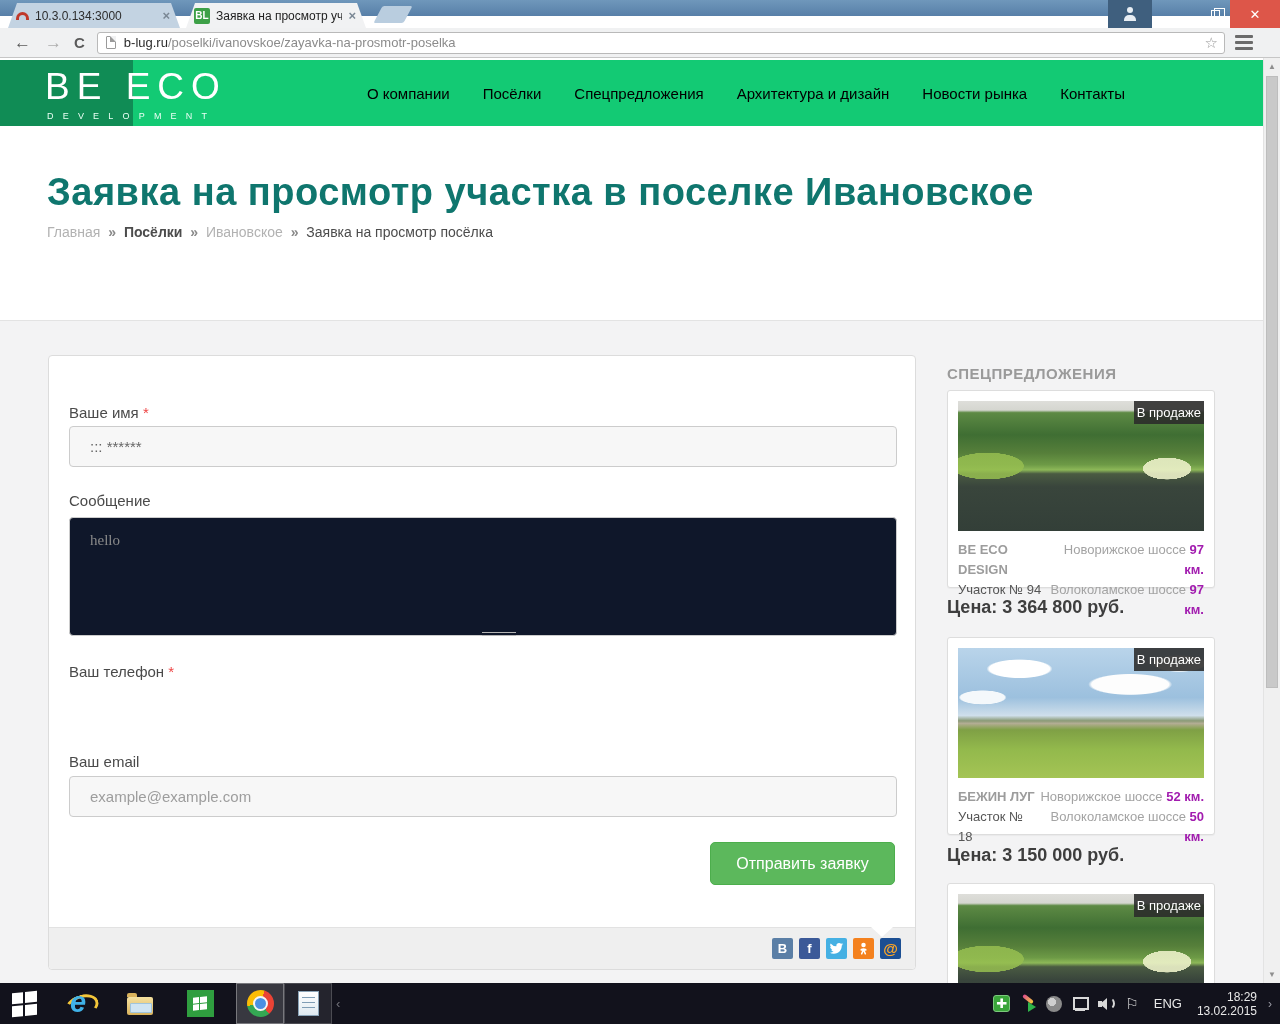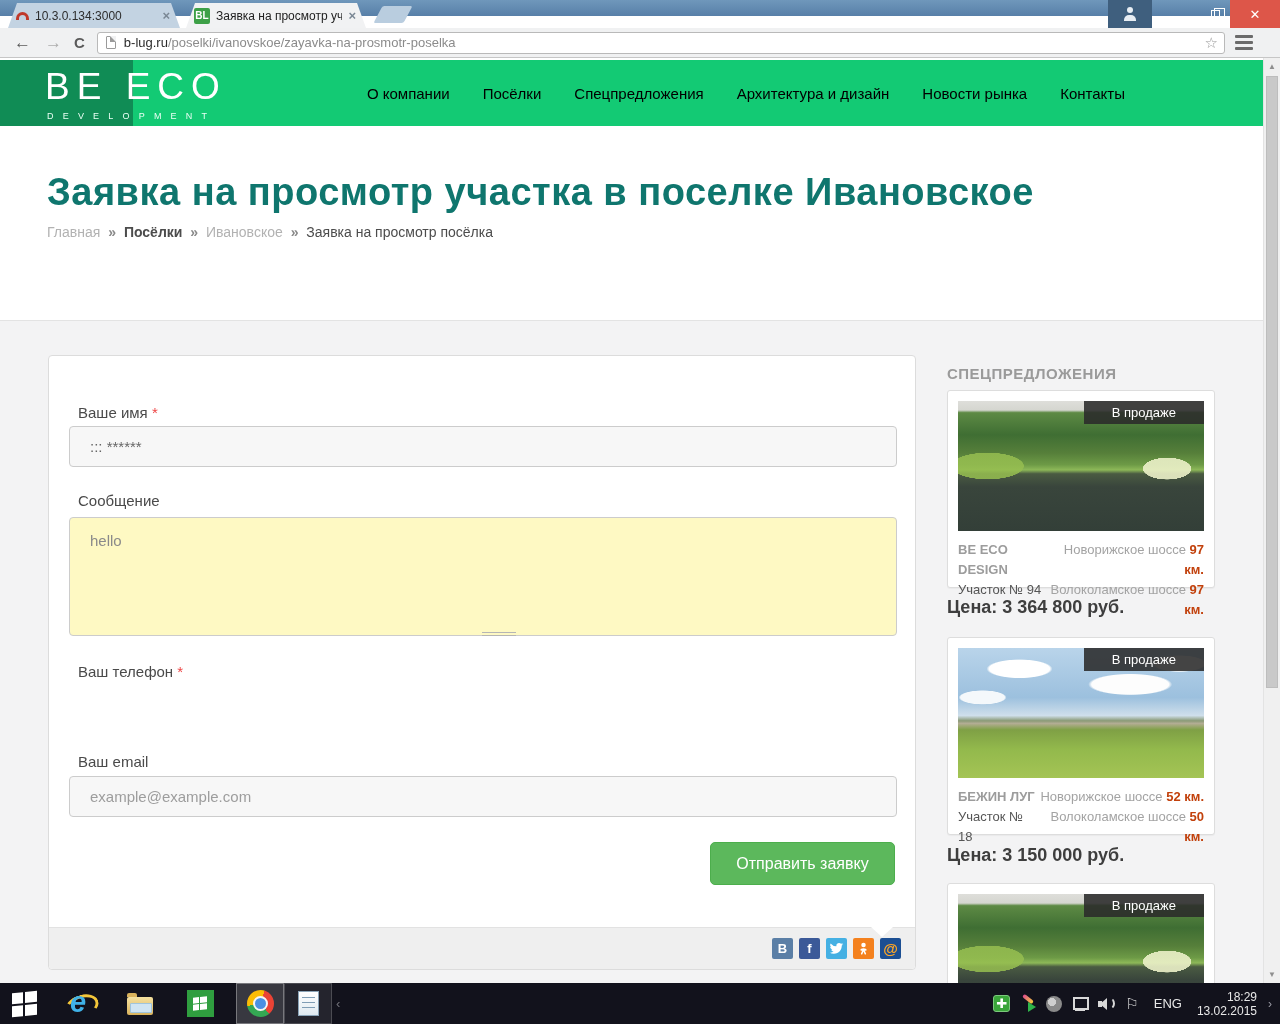--- a/index.html
+++ b/index.html
@@ -58,26 +58,26 @@
   .breadcrumb .sep { color:#8a8a8a; font-weight:bold; margin:0 4px; }
   .bc-link { color:#b2b2b2; }
   .bc-strong { color:#4c4c4c; font-weight:bold; }
   .bc-current { color:#4c4c4c; }
 
   .graybg { position:absolute; top:262px; left:0; right:0; bottom:0; background:#f3f3f4; border-top:1px solid #e3e3e3; }
 
   
   .form-card { position:absolute; top:297px; left:48px; width:868px; height:615px; background:#fff;
     border:1px solid #dcdcdc; border-radius:4px; }
-  .field-label { position:absolute; left:29px; font-size:15px; color:#4a4a4a; }
+  .field-label { position:absolute; left:20px; font-size:15px; color:#4a4a4a; }
   .req { color:#e44; }
   .tinput { position:absolute; left:20px; width:828px; height:41px; background:#f7f7f7; border:1px solid #ccc;
     border-radius:4px; padding:0 20px; font-size:15px; color:#666; font-family:"Liberation Sans","DejaVu Sans",sans-serif; }
-  .tarea { position:absolute; left:20px; top:161px; width:828px; height:119px; background:#fef9c3; border:1px solid #ccc;
-    border-radius:4px; padding:14px 20px; font-size:15px; color:#8a8a8a; resize:none; font-family:Liberation Sans, sans-serif;}
+  .tarea { position:absolute; left:20px; top:161px; width:828px; height:119px; background:#0f172a; border:1px solid #ccc;
+    border-radius:4px; padding:14px 20px; font-size:15px; color:#8a8a8a; resize:none; font-family:Liberation Serif, serif;}
   .grip { position:absolute; top:274px; left:50%; width:34px; height:8px; display:flex; flex-direction:column; gap:2px; justify-content:center;}
   .grip i { height:1px; background:#b5b5b5; }
   .phone { background:#fbfbd8; border:1px solid #66afe9; box-shadow:0 0 7px rgba(102,175,233,.65); color:#555; }
   .email::placeholder { color:#9d9d9d; }
   .submit-btn { position:absolute; top:486px; right:20px; width:185px; height:43px; background:#5cb85c; border:1px solid #4cae4c;
     border-radius:5px; color:#fff; font-size:16px; font-family:"Liberation Sans","DejaVu Sans",sans-serif; }
   .card-footer { position:absolute; bottom:0; left:0; right:0; height:42px; background:#efefef; border-top:1px solid #e2e2e2;
     border-radius:0 0 4px 4px; display:flex; align-items:center; justify-content:flex-end; gap:6px; padding-right:14px; }
   .notch { position:absolute; top:-1px; right:22px; width:0; height:0;
     border-left:11px solid transparent; border-right:11px solid transparent; border-top:10px solid #fff; }
@@ -89,36 +89,36 @@
   .soc.tw { background:#45b0e3; }
   .soc.ok { background:#f4811e; }
   .soc.mail { background:#1c4f93; color:#ffa726; font-size:15px; }
 
   
   .sidebar { position:absolute; top:307px; left:947px; width:268px; }
   .sb-heading { font-size:15px; font-weight:bold; color:#9a9a9a; letter-spacing:.5px; }
   .offer-card { position:absolute; left:0; width:268px; height:198px; background:#fff; border:1px solid #ddd;
     border-radius:3px; padding:10px; box-shadow:0 1px 1px rgba(0,0,0,.04); }
   .offer-img { position:relative; width:246px; height:130px; overflow:hidden; }
-  .badge { position:absolute; top:0; right:0; background:rgba(42,42,42,.88); color:#fff; font-size:13px; padding:4px 28px; }
+  .badge { position:absolute; top:0; right:0; background:rgba(42,42,42,.88); color:#fff; font-size:13px; padding:4px 3px; }
   .img-lake { background:
     radial-gradient(40px 18px at 85% 52%, rgba(235,240,200,.9) 0 60%, transparent 61%),
     radial-gradient(60px 22px at 12% 50%, rgba(150,190,80,.85) 0 60%, transparent 61%),
     linear-gradient(180deg, #dededa 0%, #d5d6d0 7%, #5d8a44 9%, #3f6e33 26%, #567f3a 40%, #6d9a46 49%, #8db858 53%, #4a5b42 56%, #39453c 66%, #333f38 100%); }
   .img-field { background:
     radial-gradient(55px 16px at 25% 16%, #fff 0 55%, transparent 60%),
     radial-gradient(70px 18px at 70% 28%, #fdfdfd 0 55%, transparent 60%),
     radial-gradient(45px 14px at 90% 12%, #fff 0 55%, transparent 60%),
     radial-gradient(40px 12px at 10% 38%, #f4f8fb 0 55%, transparent 60%),
     linear-gradient(180deg, #b9d4ea 0%, #9cc0de 38%, #cfdfeb 52%, #8a9a76 56%, #b3ad94 58%, #7fa045 63%, #93b94c 78%, #a4c455 100%); }
   .offer-info { margin-top:9px; display:flex; justify-content:space-between; font-size:13px; line-height:20px; }
   .oi-left div:first-child { font-weight:bold; color:#9c9c9c; }
   .oi-left div:last-child { color:#555; }
   .oi-right { text-align:right; color:#a3a3a3; }
-  .oi-right b { color:#c2410c; }
+  .oi-right b { color:#a21caf; }
   .price { position:absolute; left:0; font-size:18px; font-weight:bold; color:#3e3e3e; }
 
   
   .scrollbar { position:absolute; top:58px; right:0; width:17px; height:925px; background:#f0f0f0; border-left:1px solid #e3e3e3; }
   .sb-arrow { position:absolute; left:0; width:16px; text-align:center; font-size:8px; color:#8f8f8f; }
   .sb-thumb { position:absolute; top:18px; left:2px; width:12px; height:612px; background:#c9c9c9; border:1px solid #bdbdbd; }
 
   
   .taskbar { position:absolute; bottom:0; left:0; width:1280px; height:41px; background:#12121c; display:flex; align-items:center; }
   .tb-cell { width:48px; height:41px; display:flex; align-items:center; justify-content:center; }

